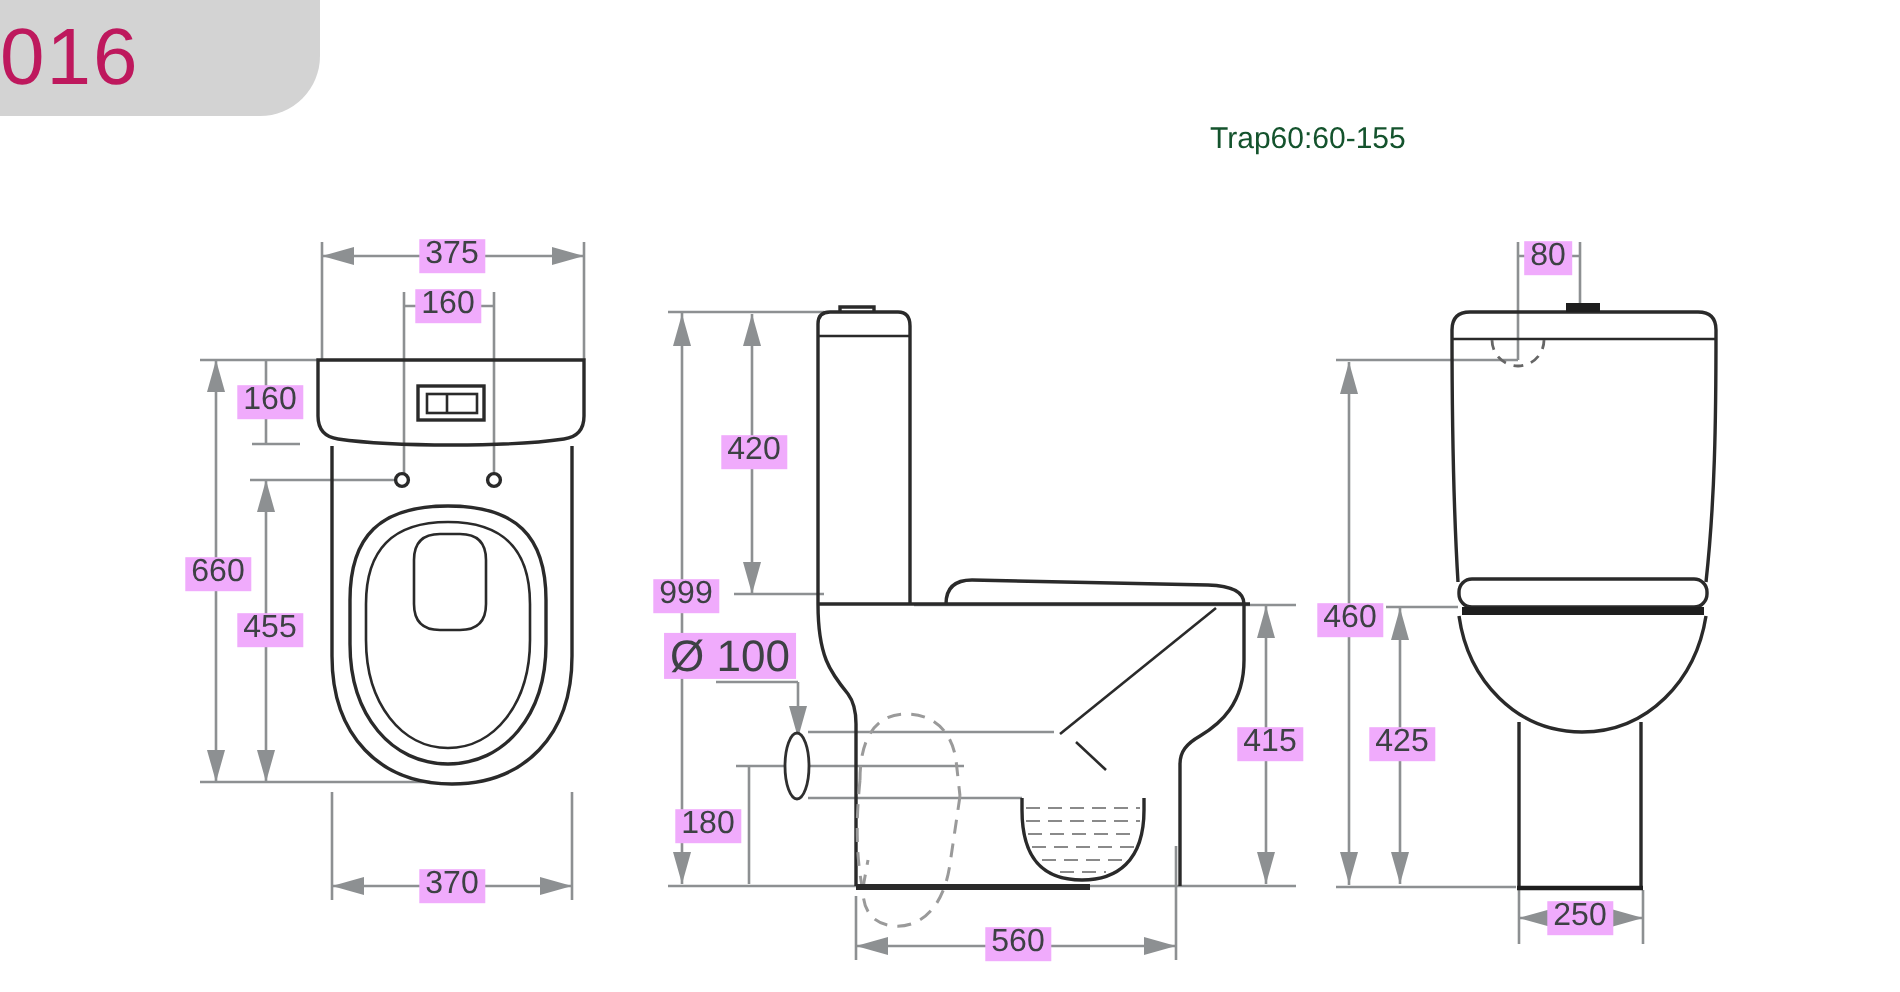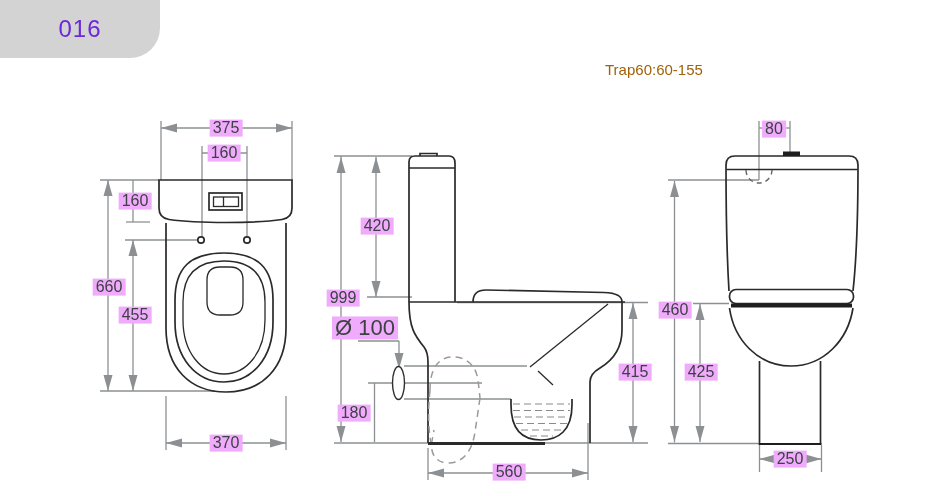--- a/index.html
+++ b/index.html
@@ -1,21 +1,21 @@
 <!DOCTYPE html>
 <html><head>
 <meta charset="utf-8">
 <style>
   html,body{margin:0;padding:0;background:#fff;}
   #stage{position:relative;width:950px;height:496px;background:#fff;overflow:hidden;
          font-family:"Liberation Sans",sans-serif;}
   #code-box{position:absolute;left:0;top:0;width:160px;height:58px;background:#d3d3d3;
-            border-radius:0 0 30px 0;display:flex;align-items:center;justify-content:center;
-            font-size:24px;color:#6d28d9;letter-spacing:1px;}
-  #specs{position:absolute;left:605px;top:12px;font-size:15px;color:#a16207;
+            border-radius:0 0 30px 0;display:flex;align-items:center;
+            font-size:40px;color:#be185d;letter-spacing:1px;}
+  #specs{position:absolute;left:605px;top:12px;font-size:15px;color:#14532d;
          line-height:23px;white-space:pre;}
   svg{position:absolute;left:0;top:0;}
   .dim{position:absolute;transform:translate(-50%,-50%);background:#f0abfc;padding:0 3px;
        font-size:16px;color:#3d4144;line-height:1.05;white-space:nowrap;}
   .g{stroke:#8d9092;stroke-width:1.3;fill:none;}
   .gf{fill:#8d9092;stroke:none;}
   .b{stroke:#2a2a2a;stroke-width:1.7;fill:none;}
   .bt{stroke:#2a2a2a;stroke-width:1.3;fill:none;}
   .bw{stroke:#2a2a2a;stroke-width:1.7;fill:#fff;}
   .dsh{stroke:#9a9a9a;stroke-width:1.5;fill:none;stroke-dasharray:7 5;}

